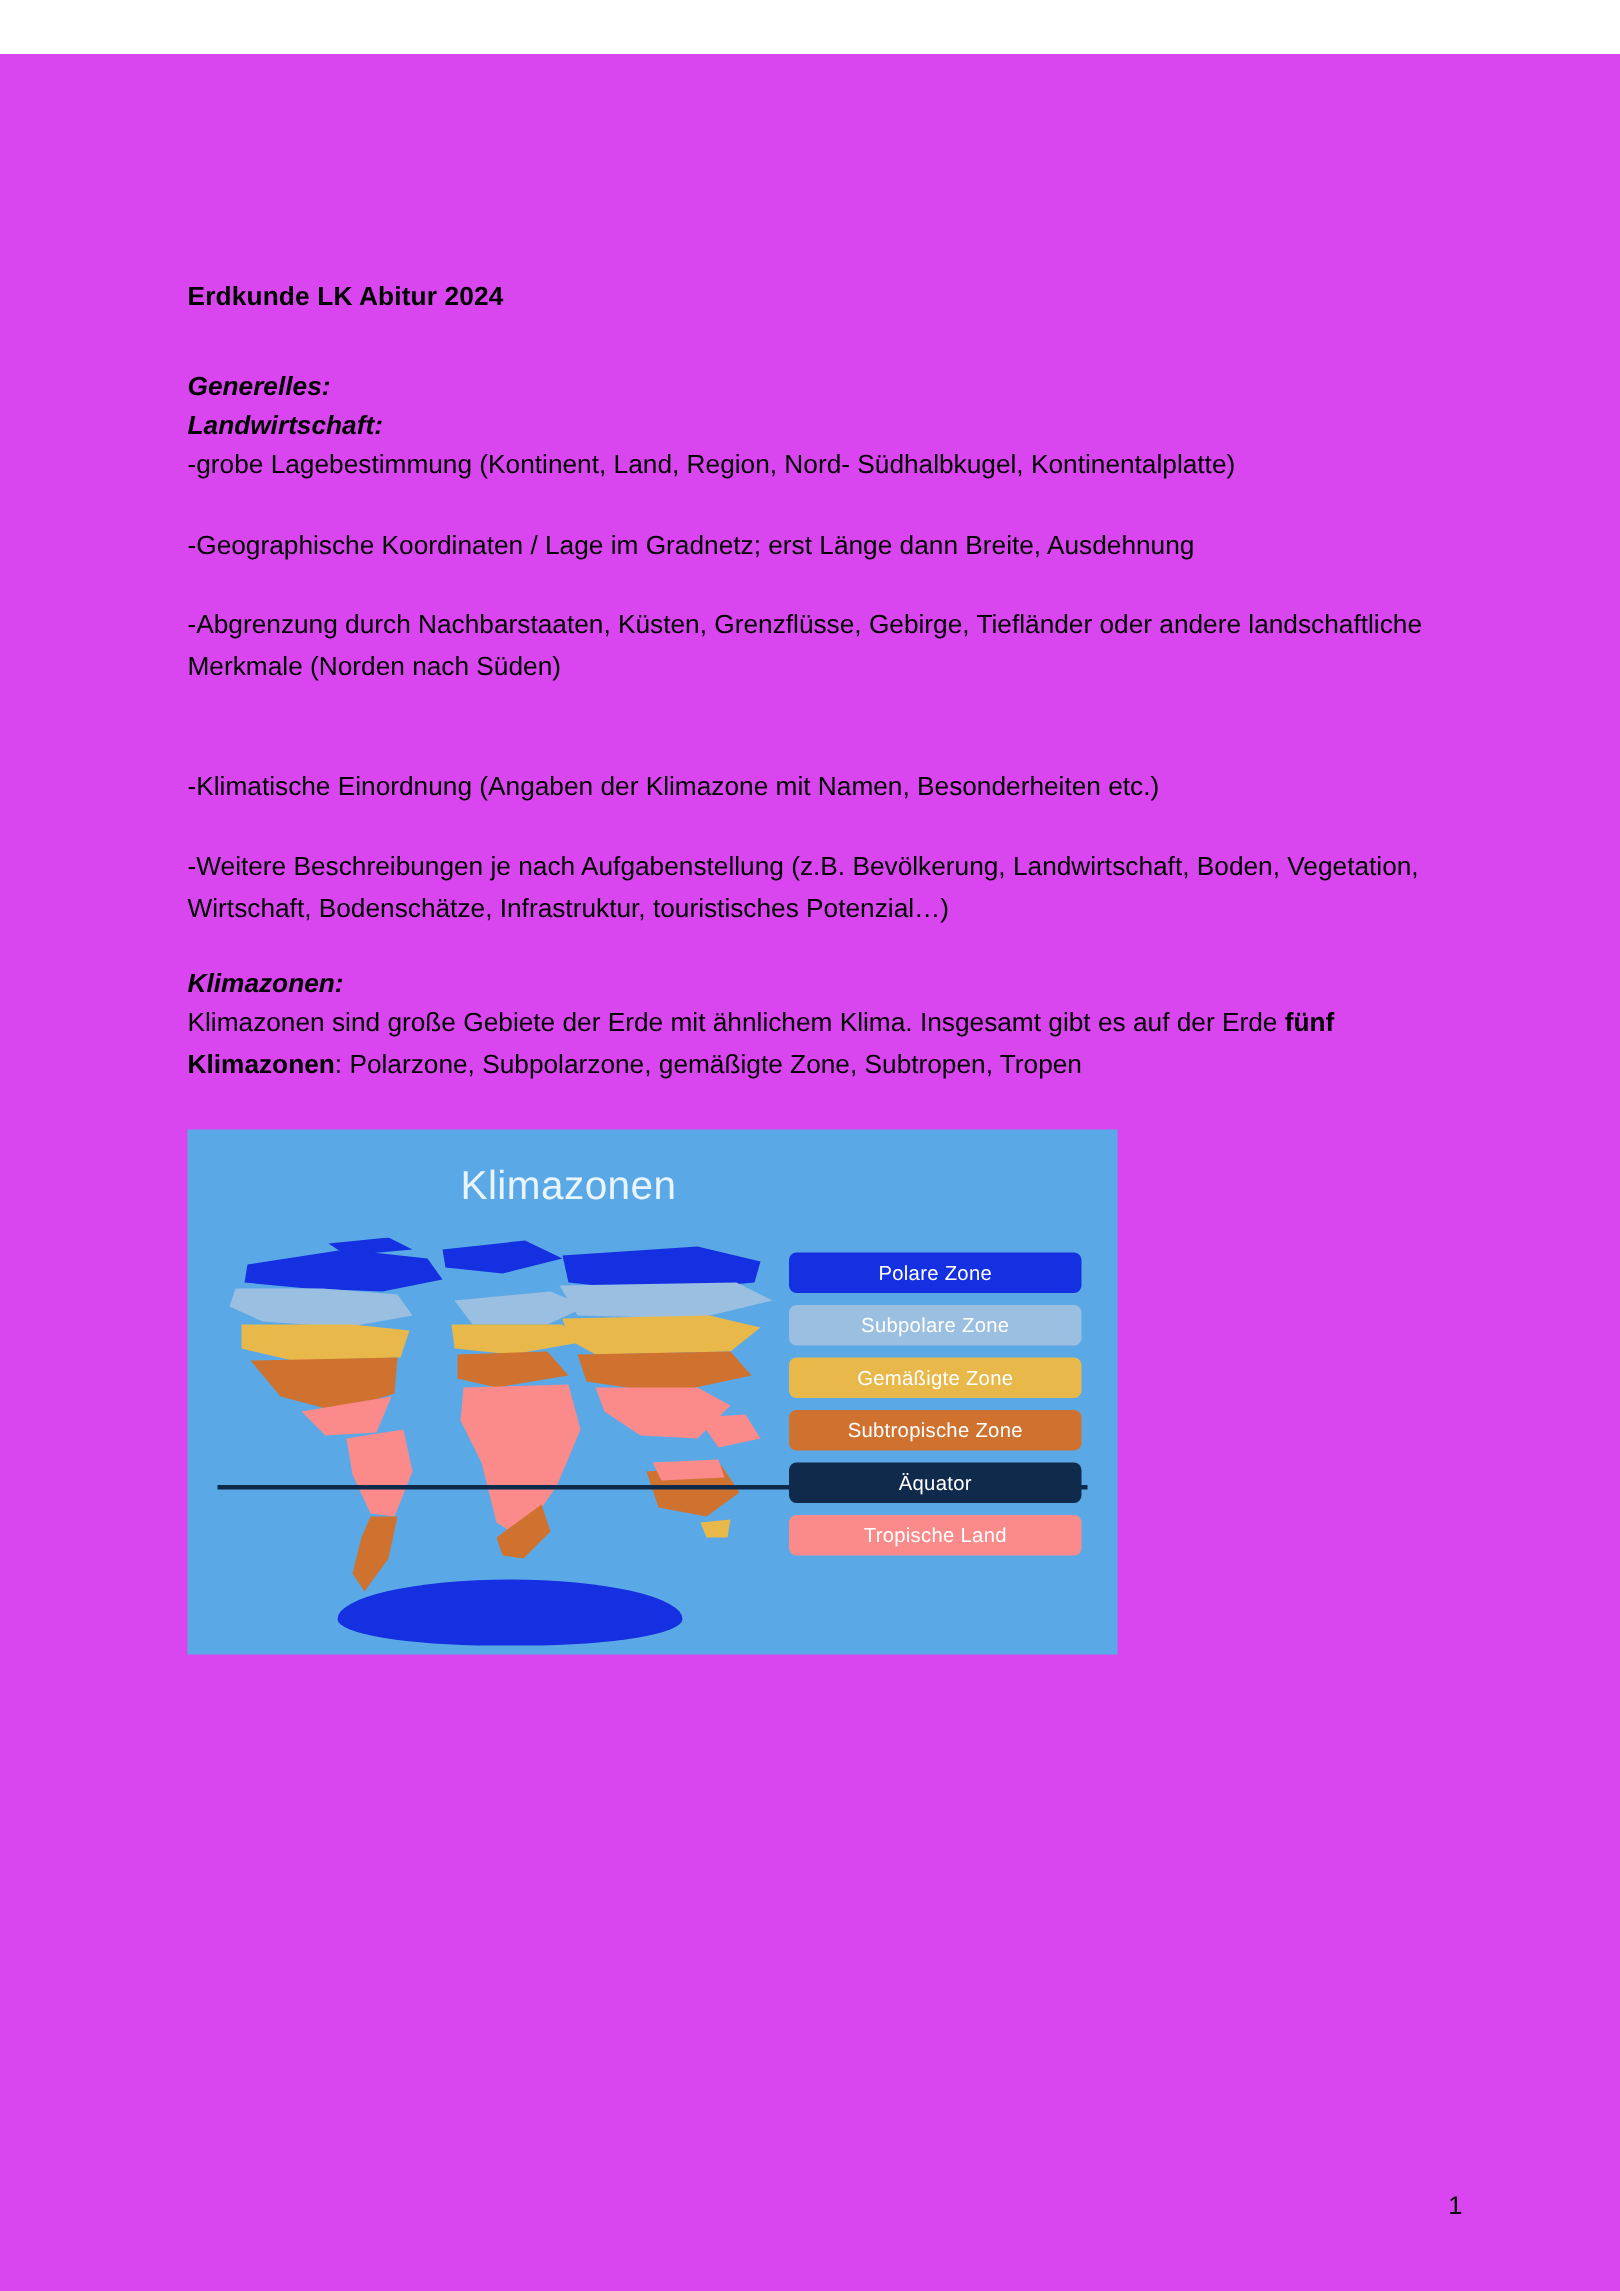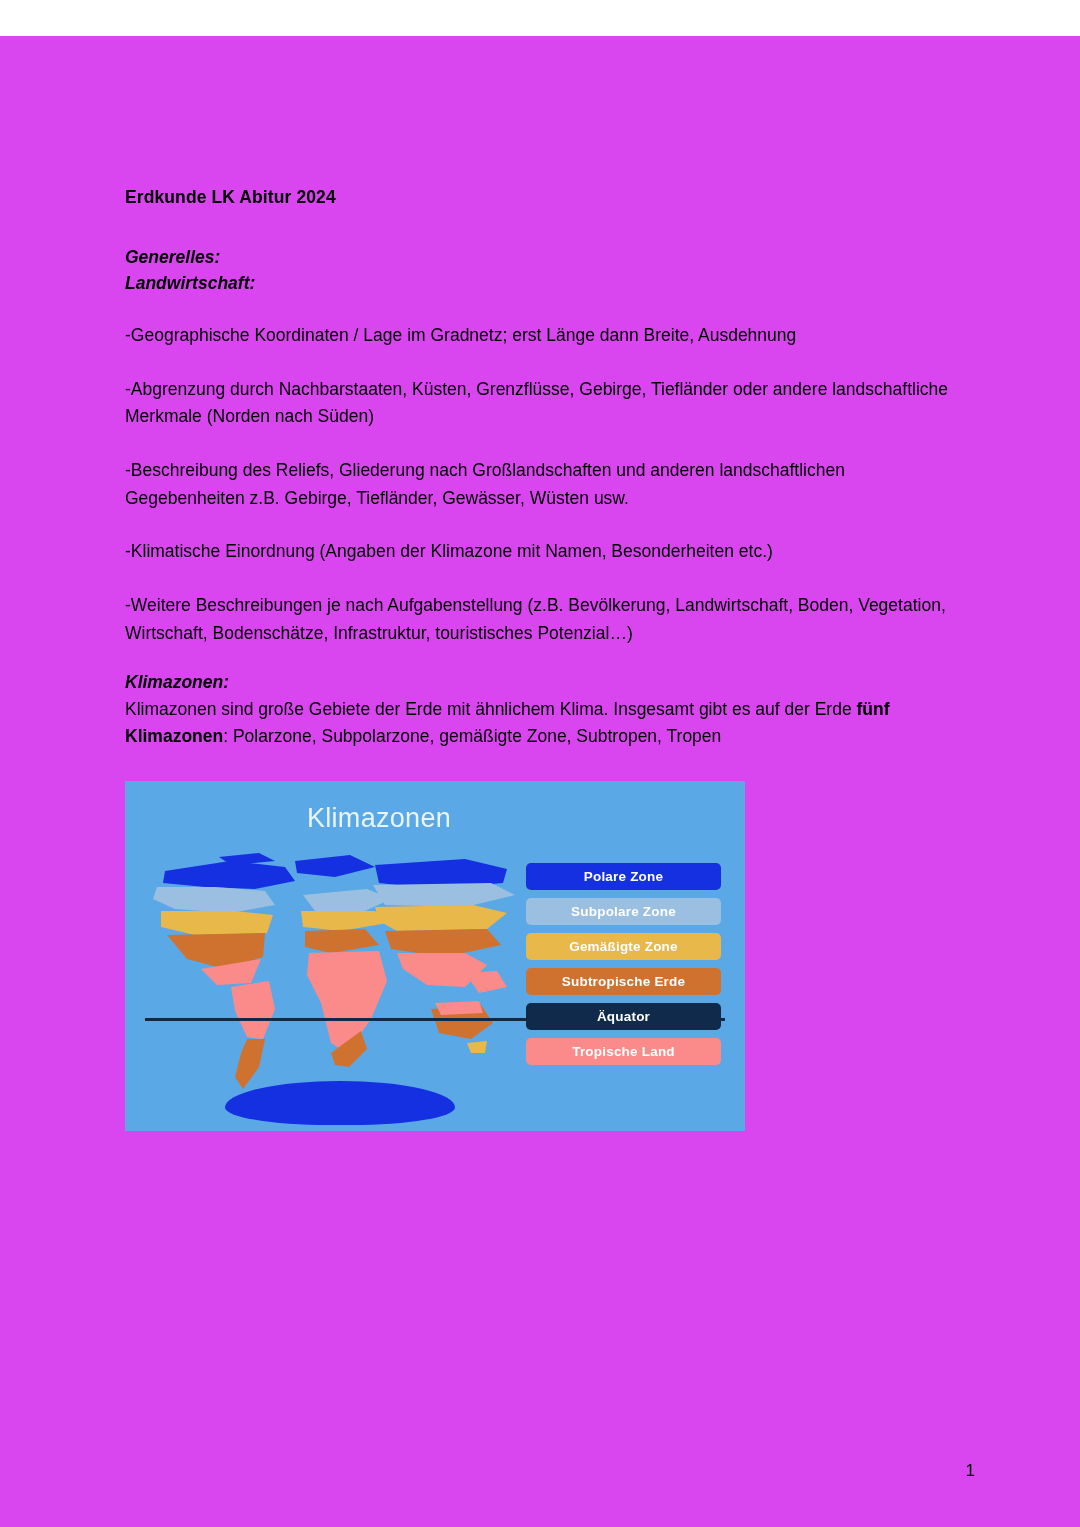--- a/index.html
+++ b/index.html
@@ -78,21 +78,21 @@
     width: 195px;
   }
   .legend-item {
     height: 27px;
     border-radius: 5px;
     margin-bottom: 8px;
     display: flex;
     align-items: center;
     justify-content: center;
     font-size: 13.5px;
-    font-weight: bold;
+    font-weight: normal;
     color: #ffffff;
     letter-spacing: 0.2px;
   }
   .map {
     position: absolute;
     left: 10px;
     top: 72px;
     width: 390px;
     height: 270px;
   }
@@ -124,29 +124,29 @@
 <body>
 
 <div class="page">
 
   <div class="content">
 
     <div class="doc-title">Erdkunde LK Abitur 2024</div>
 
     <div class="sec-head">Generelles:</div>
     <div class="sec-head">Landwirtschaft:</div>
+    <div class="para">-grobe Lagebestimmung (Kontinent, Land, Region, Nord- Südhalbkugel, Kontinentalplatte)</div>
 
     <div class="gap-lg"></div>
     <div class="para">-Geographische Koordinaten / Lage im Gradnetz; erst Länge dann Breite, Ausdehnung</div>
 
     <div class="gap-lg"></div>
     <div class="para">-Abgrenzung durch Nachbarstaaten, Küsten, Grenzflüsse, Gebirge, Tiefländer oder andere landschaftliche Merkmale (Norden nach Süden)</div>
 
     <div class="gap-lg"></div>
-    <div class="para">-Beschreibung des Reliefs, Gliederung nach Großlandschaften und anderen landschaftlichen Gegebenheiten z.B. Gebirge, Tiefländer, Gewässer, Wüsten usw.</div>
 
     <div class="gap-lg"></div>
     <div class="para">-Klimatische Einordnung (Angaben der Klimazone mit Namen, Besonderheiten etc.)</div>
 
     <div class="gap-lg"></div>
     <div class="para">-Weitere Beschreibungen je nach Aufgabenstellung (z.B. Bevölkerung, Landwirtschaft, Boden, Vegetation, Wirtschaft, Bodenschätze, Infrastruktur, touristisches Potenzial…)</div>
 
     <div class="gap-md"></div>
     <div class="sec-head">Klimazonen:</div>
     <div class="para"><span>Klimazonen sind große Gebiete der Erde mit ähnlichem Klima. Insgesamt gibt es auf der Erde </span><span class="bold-inline">fünf Klimazonen</span><span>: Polarzone, Subpolarzone, gemäßigte Zone, Subtropen, Tropen</span></div>
@@ -202,21 +202,21 @@
         <div class="legend-item" style="background:#1430e0">
             <span>Polare Zone</span>
           </div>
         <div class="legend-item" style="background:#9bbfe0">
             <span>Subpolare Zone</span>
           </div>
         <div class="legend-item" style="background:#e8b84b">
             <span>Gemäßigte Zone</span>
           </div>
         <div class="legend-item" style="background:#cf7230">
-            <span>Subtropische Erde</span>
+            <span>Subtropische Zone</span>
           </div>
         <div class="legend-item" style="background:#102a4c">
             <span>Äquator</span>
           </div>
         <div class="legend-item" style="background:#fb8b8b">
             <span>Tropische Land</span>
           </div>
       </div>
     </div>
 

